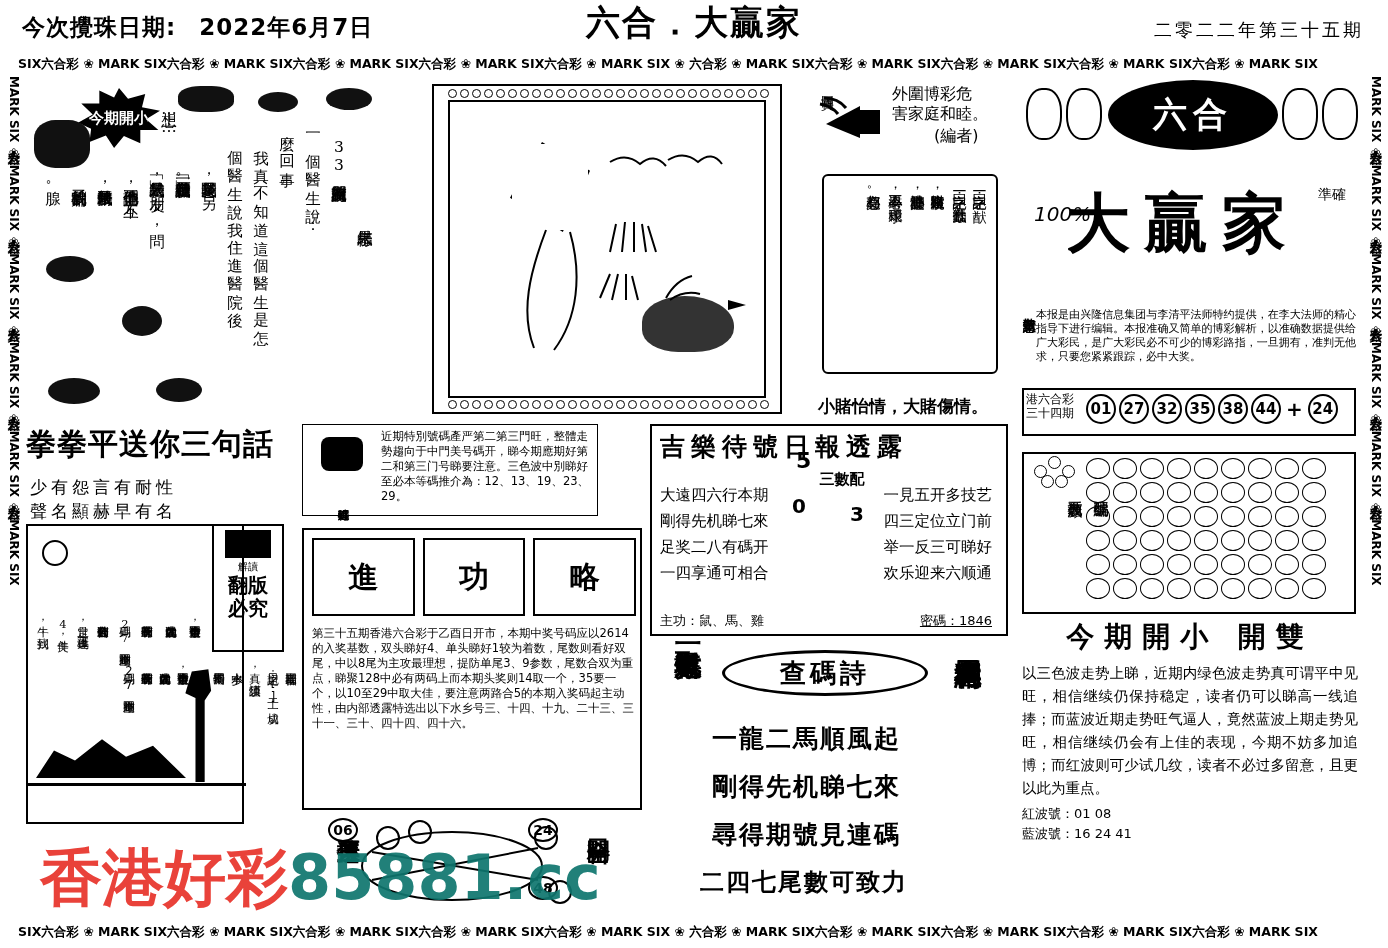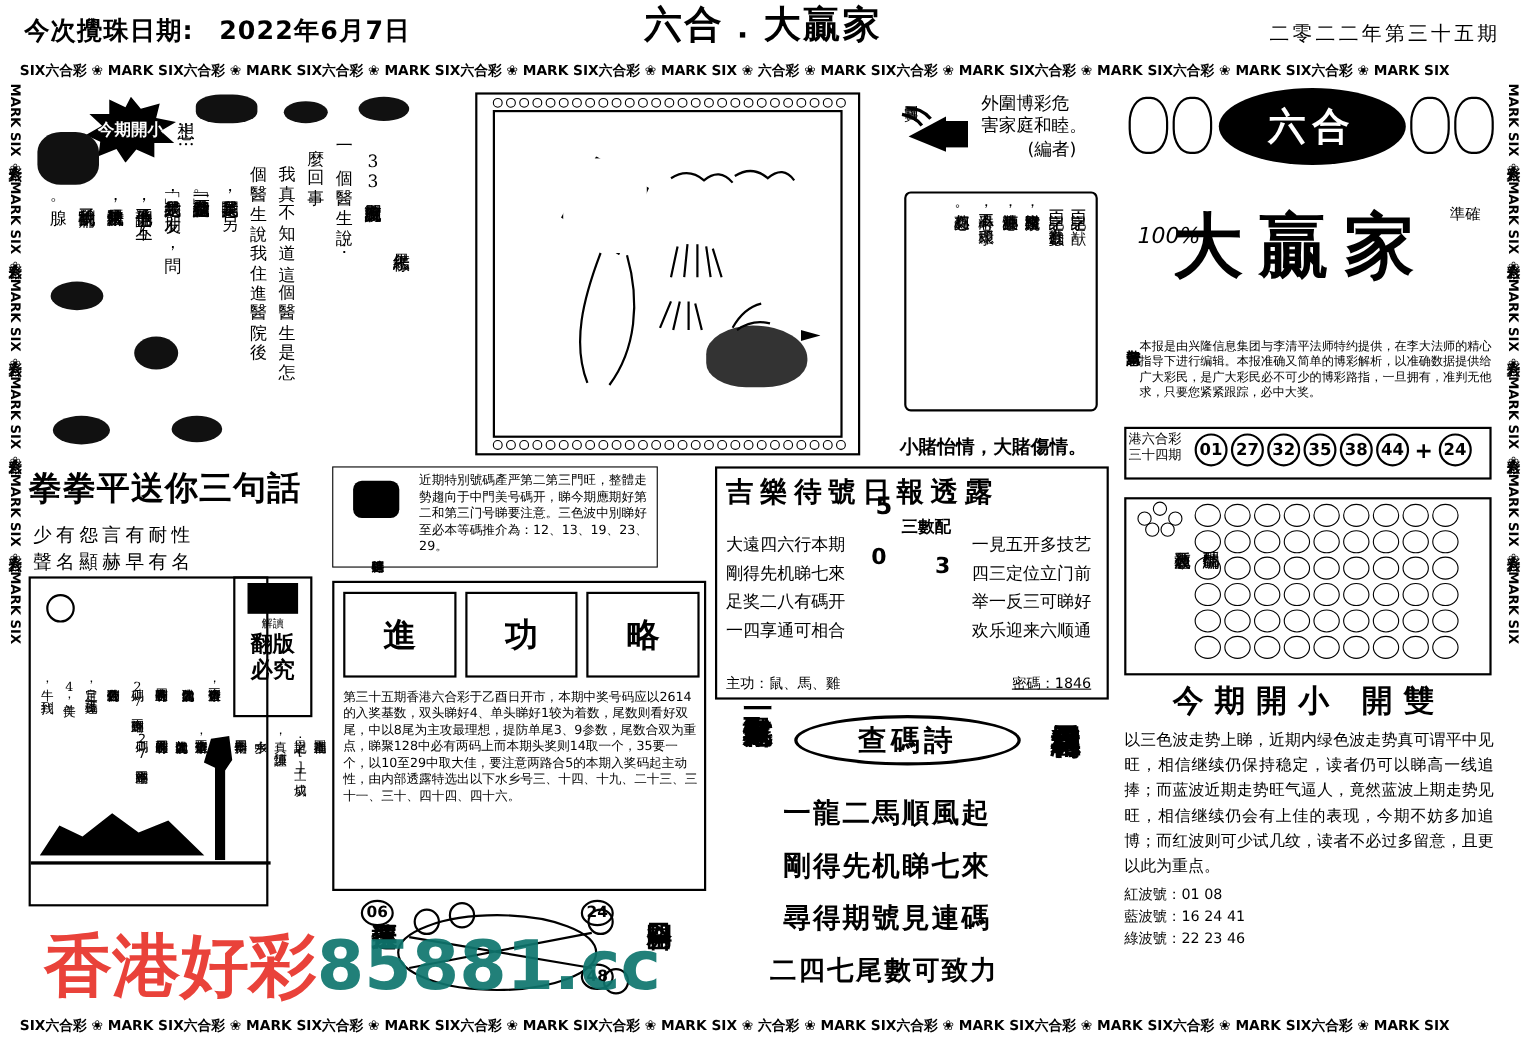--- a/index.html
+++ b/index.html
@@ -532,21 +532,20 @@
         </div>
     </div>
   </div>
 
   <div class="panel" id="kaixiao">
     <div class="t">今期開小 開雙</div>
     <div class="p">以三色波走势上睇，近期内绿色波走势真可谓平中见旺，相信继续仍保持稳定，读者仍可以睇高一线追捧；而蓝波近期走势旺气逼人，竟然蓝波上期走势见旺，相信继续仍会有上佳的表现，今期不妨多加追博；而红波则可少试几纹，读者不必过多留意，且更以此为重点。</div>
     <div class="legend">
       <div>紅波號：01 08</div>
       <div>藍波號：16 24 41</div>
-      <div>綠波號：22 23 46</div>
     </div>
   </div>
 
   <div class="panel" id="shangqi">
     <div class="c v" style="right:2px;  height:140px;">上期福音圖</div>
     <div class="c v" style="right:20px; height:200px;">記之日：[干]一切成</div>
     <div class="c v" style="right:38px; height:120px;">真，須謹慎。</div>
     <div class="c v" style="right:56px; height:90px;">水乡中</div>
     <div class="c v" style="right:74px; height:160px;">三十四期奖特</div>
     <div class="c v" style="right:92px; height:210px;">其为弱右合形之形状</div>

